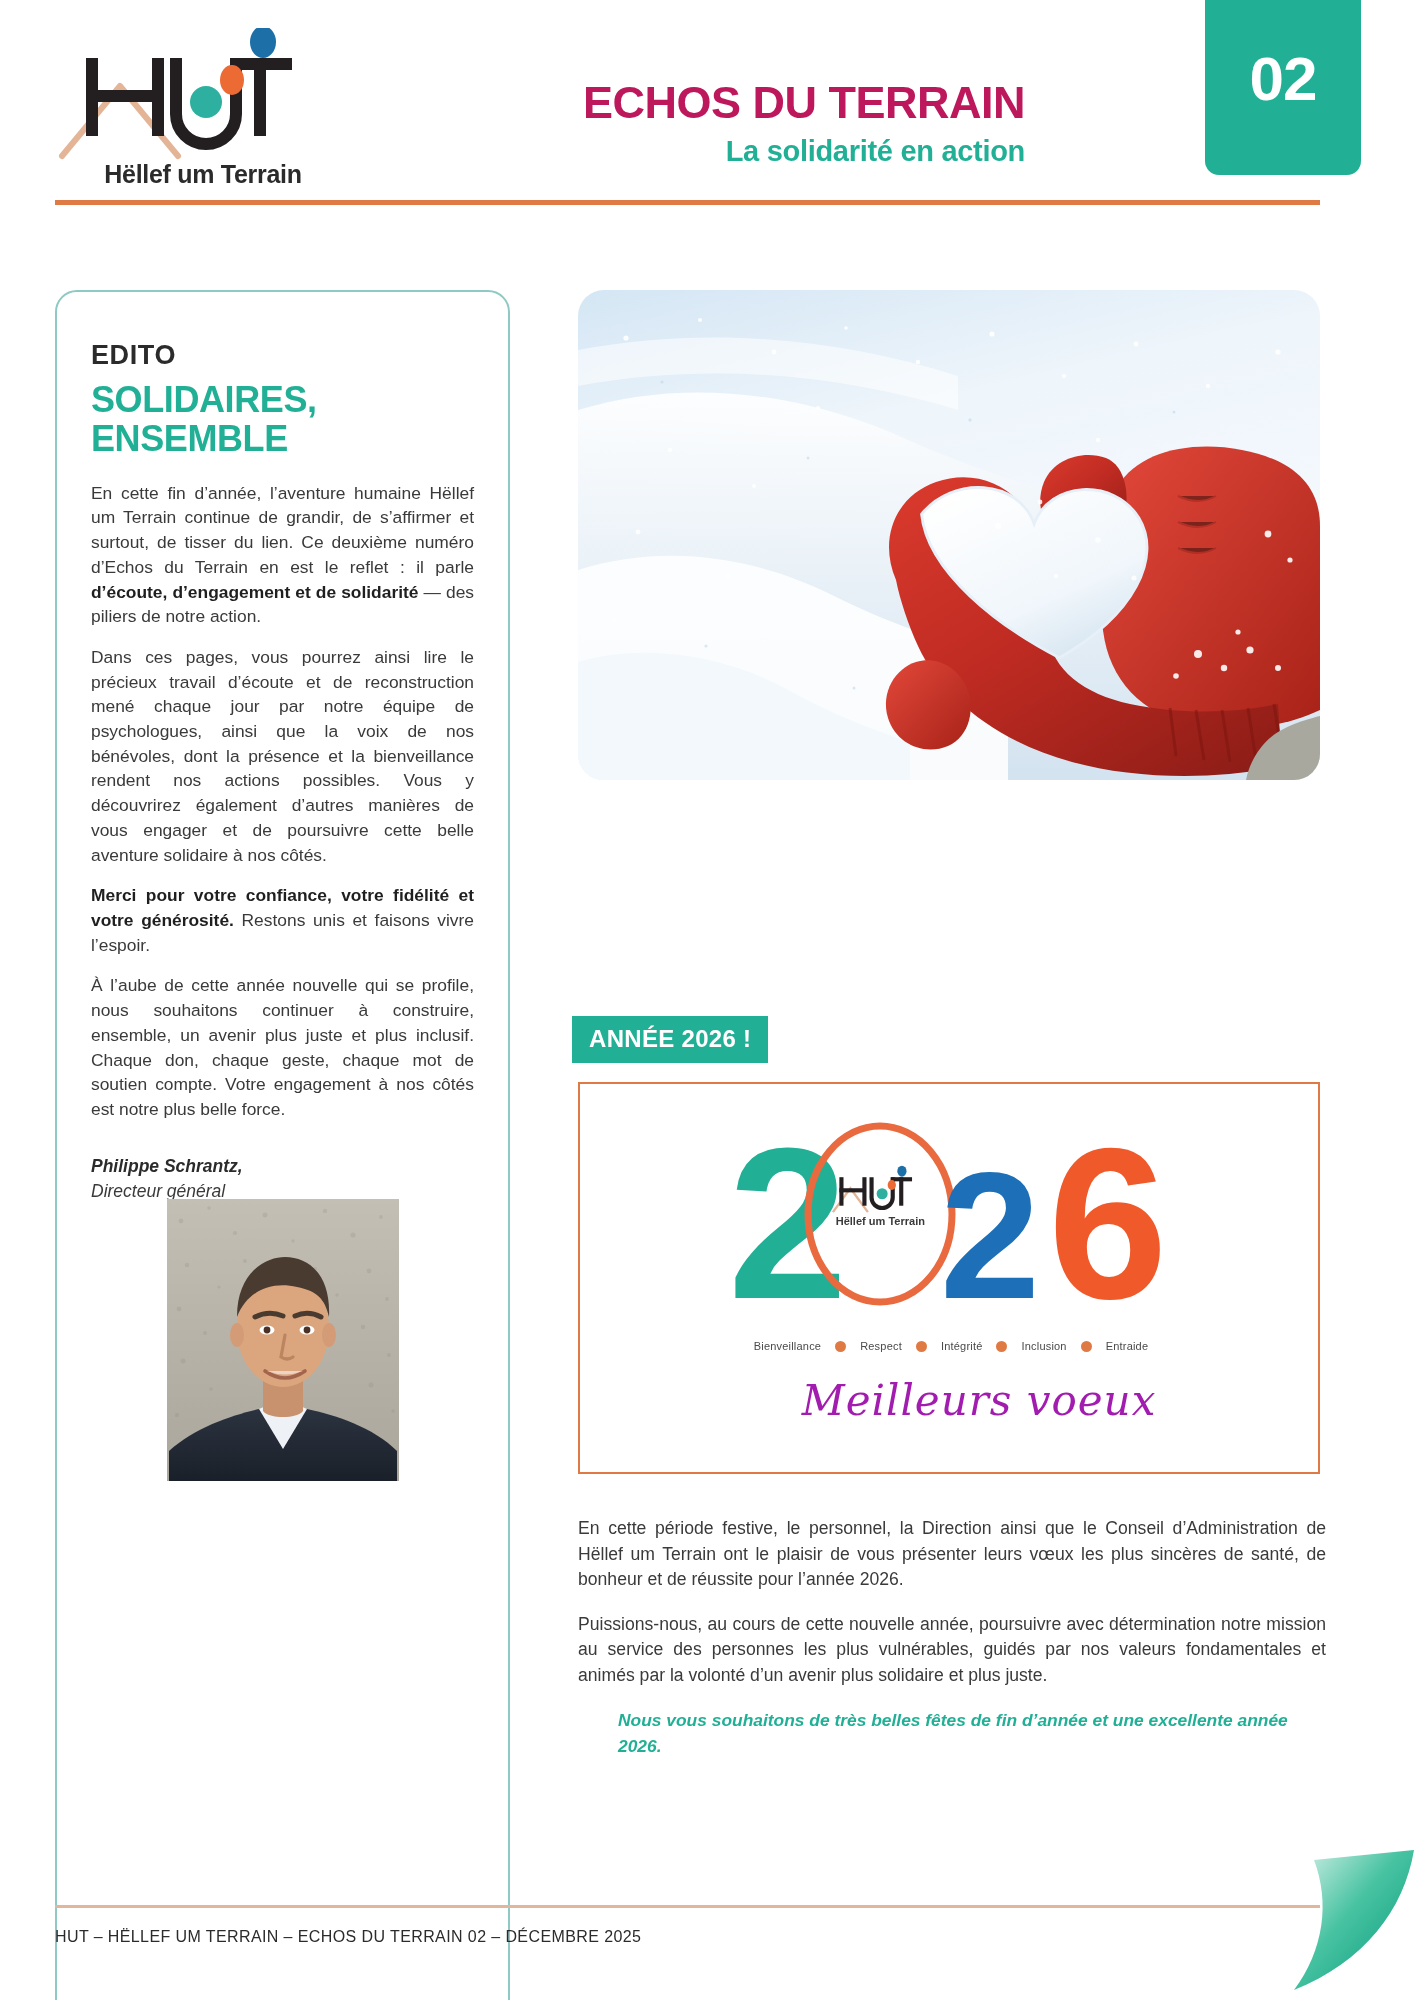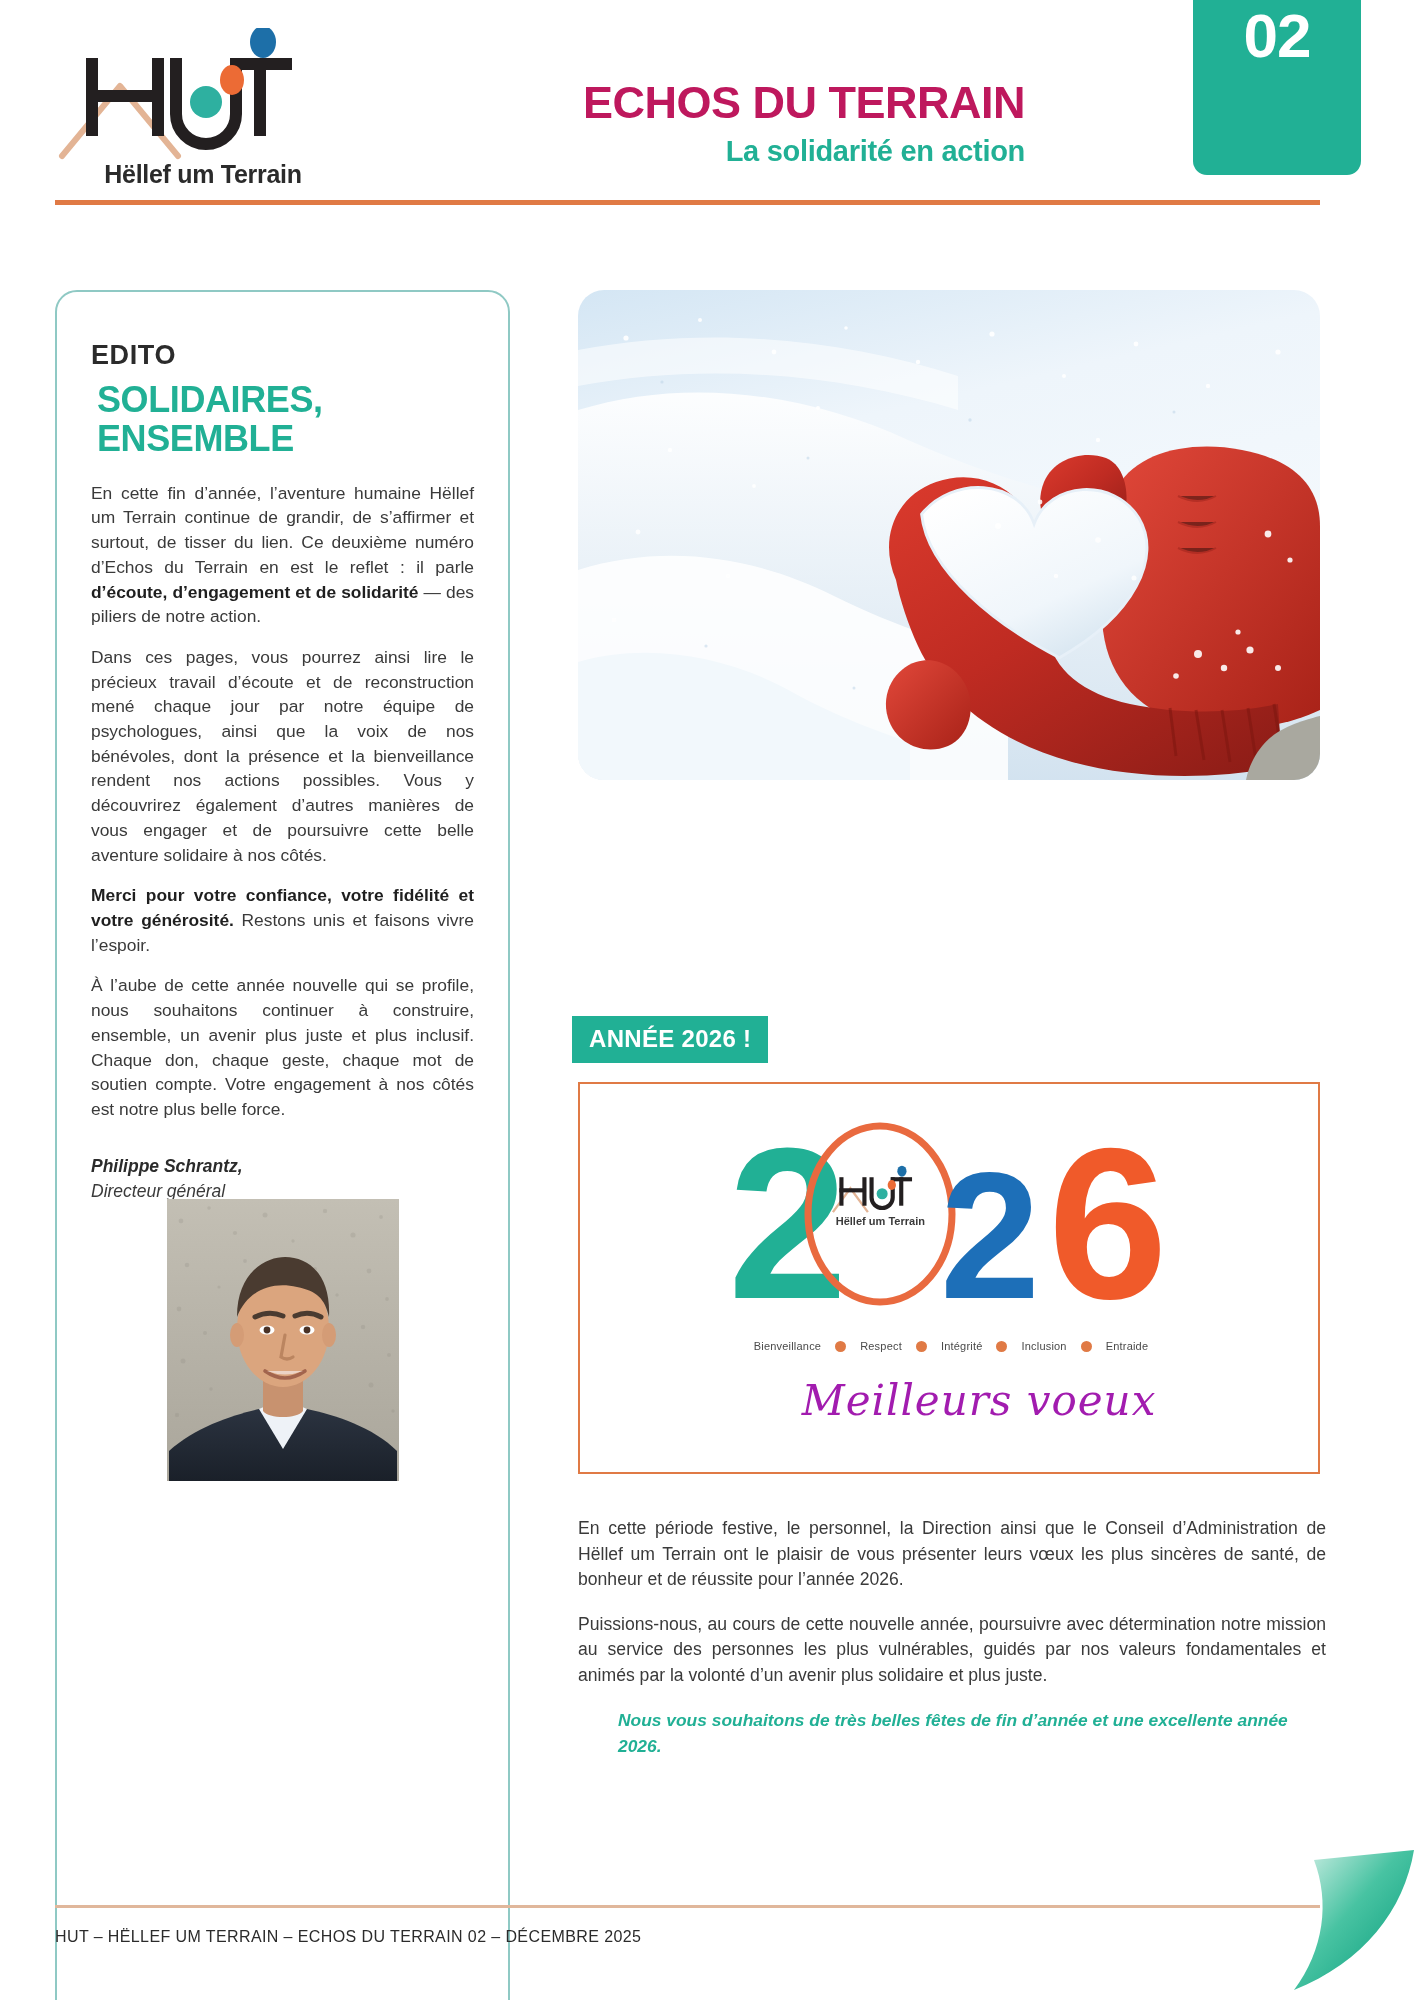--- a/index.html
+++ b/index.html
@@ -6,23 +6,23 @@
   html,body{margin:0;padding:0;background:#c9c9c9;}
   body{font-family:"Liberation Sans",sans-serif;}
   .page{
     position:relative;width:1414px;height:2000px;background:#ffffff;
     overflow:hidden;margin:0 auto;
   }
 
   
   .header{position:absolute;left:0;top:0;width:1414px;height:230px;}
   .hdr-badge{
-    position:absolute;right:53px;top:0;width:168px;height:175px;
+    position:absolute;right:53px;top:0;width:156px;height:175px;
     background:#21b095;border-radius:0 0 14px 14px;
-    display:flex;align-items:flex-start;justify-content:center;
+    display:flex;align-items:center;justify-content:center;
   }
   .hdr-badge span{
     color:#ffffff;font-size:62px;font-weight:bold;letter-spacing:-1px;
     padding-bottom:18px;font-family:"Liberation Sans",sans-serif;
   }
 
   
   .logo{position:absolute;left:58px;top:28px;width:290px;height:150px;}
   .logo-title{
     position:absolute;left:0;top:132px;width:290px;text-align:center;
@@ -47,21 +47,21 @@
     position:absolute;left:55px;top:290px;width:455px;height:1760px;
     border:2px solid #8fc9c4;border-radius:22px;box-sizing:border-box;
   }
   .edito-inner{padding:48px 34px 0 34px;}
   .edito-kicker{
     font-size:27px;font-weight:bold;color:#2b2b2b;letter-spacing:0.6px;
     margin:0 0 10px 0;
   }
   .edito-title{
     font-size:36px;font-weight:bold;color:#21b095;line-height:1.08;
-    letter-spacing:-0.4px;margin:0 0 22px 6px;text-transform:uppercase;
+    letter-spacing:-0.4px;margin:0 0 22px 0;text-transform:uppercase;
   }
   .edito-p{
     font-size:17.4px;line-height:1.42;color:#3a3a3a;text-align:justify;
     margin:12px 0 16px 0;
   }
   .edito-p b{color:#1f1f1f;}
   .sig-name{font-size:17.5px;font-weight:bold;font-style:italic;color:#2b2b2b;margin:34px 0 4px 0;}
   .sig-role{font-size:17.5px;font-style:italic;color:#3a3a3a;margin:0;}
 
   

